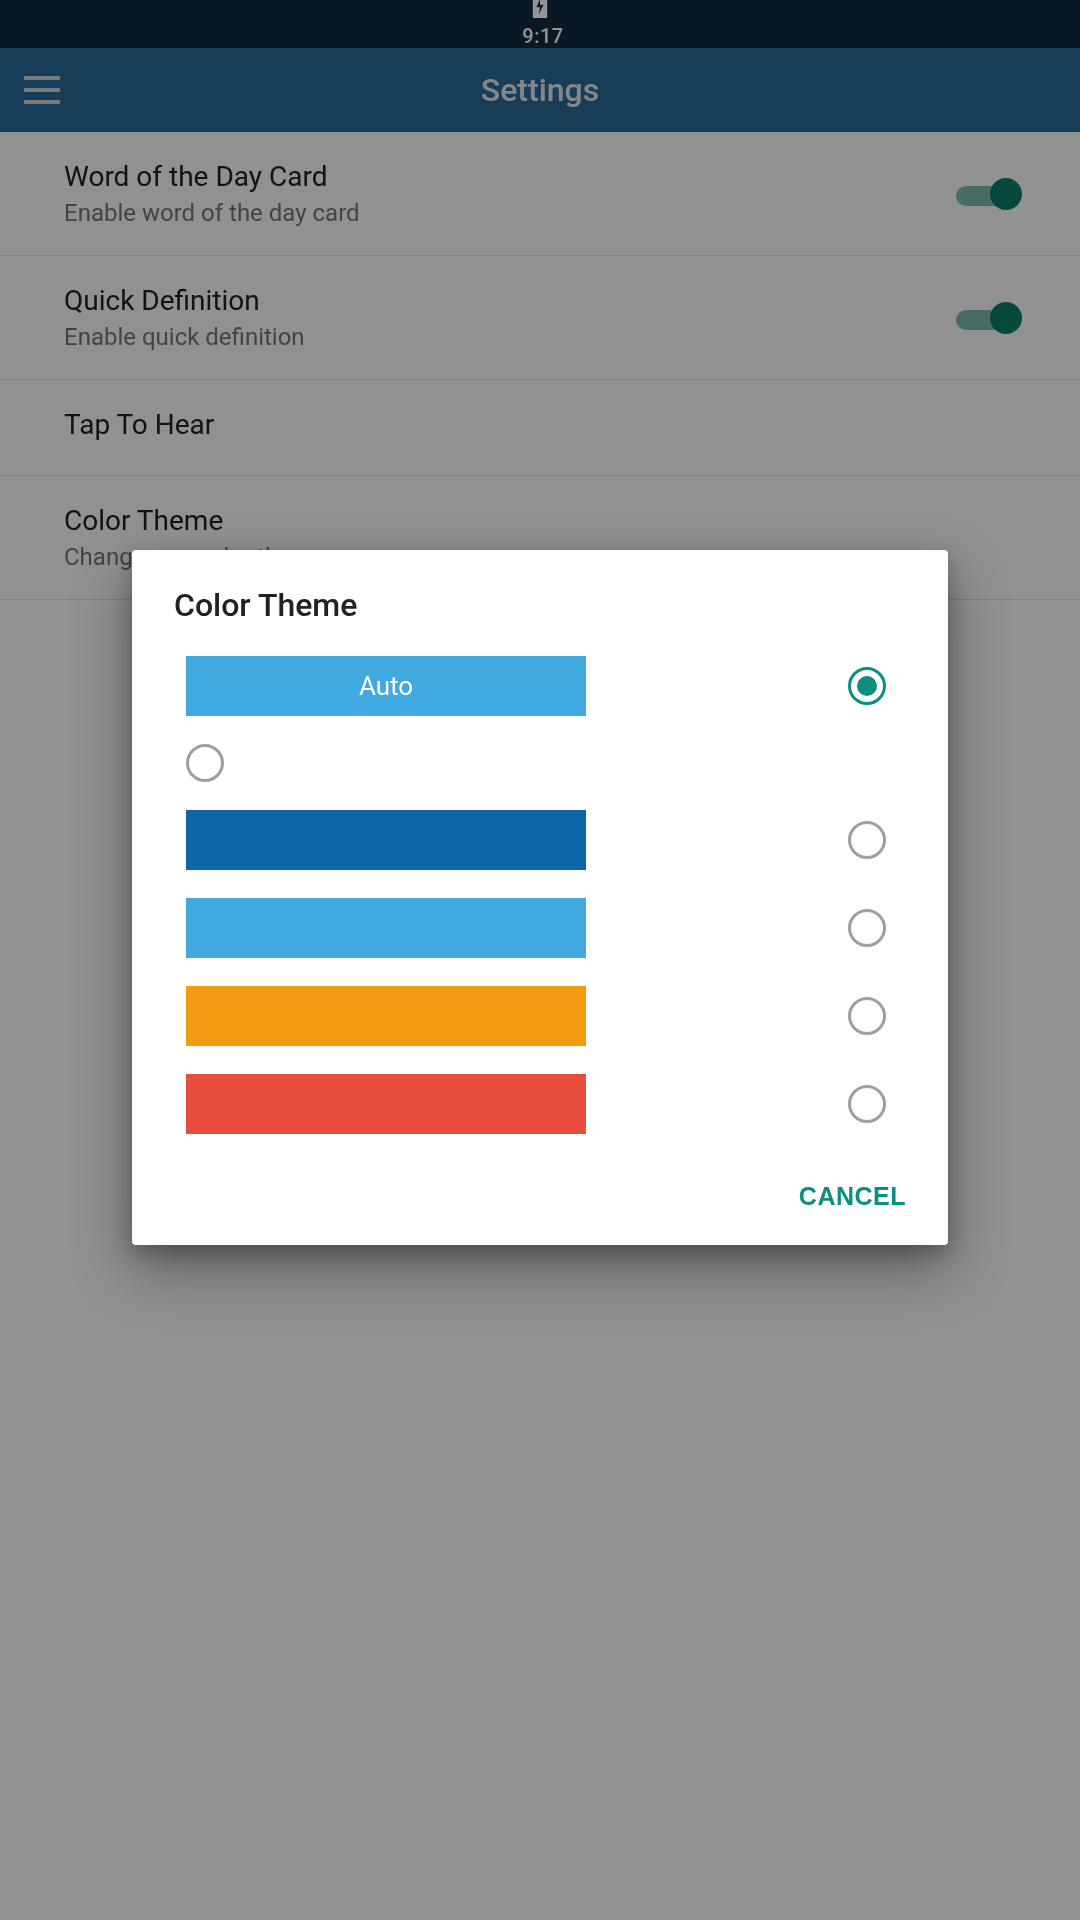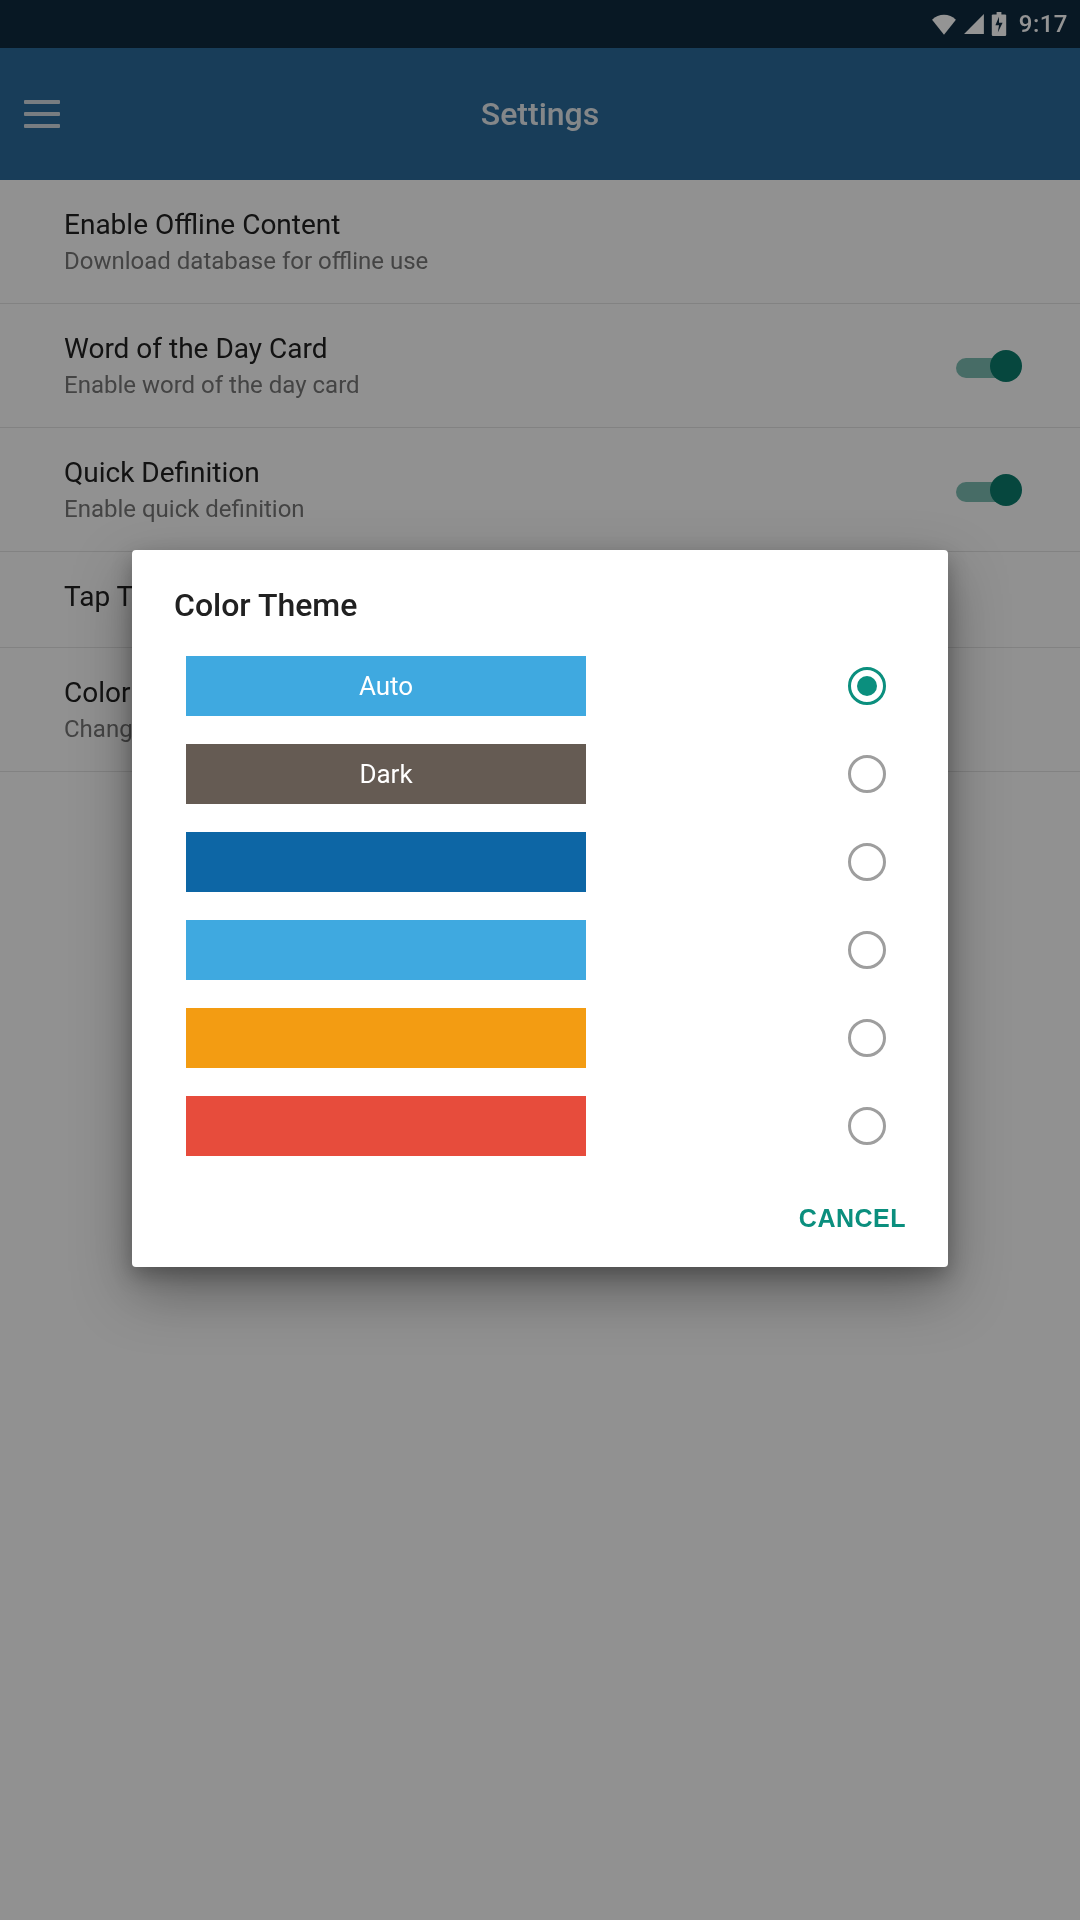--- a/index.html
+++ b/index.html
@@ -2,28 +2,28 @@
 <html><head>
 <meta charset="utf-8">
 <style>
   * { box-sizing: border-box; margin: 0; padding: 0; }
   html, body { width: 1080px; height: 1920px; overflow: hidden; font-family: Roboto, "Helvetica Neue", Arial, sans-serif; }
   body { background: #fafafa; position: relative; }
 
   
   .status-bar {
     height: 48px; background: #0f2a3f; display: flex; justify-content: flex-end;
-    align-items: center; padding: 0 12px; color: #fff; font-size: 24px; gap: 6px;
+    align-items: center; padding: 0 12px; color: #fff; font-size: 20px; gap: 6px; flex-direction: column;
   }
   .status-bar .time { font-weight: 500; letter-spacing: 0.5px; margin-left: 6px; }
   .status-icon { display: inline-flex; align-items: center; }
 
   
   .app-bar {
-    height: 132px; background: #2a6a9a; display: flex; align-items: center;
+    height: 84px; background: #2a6a9a; display: flex; align-items: center;
     padding: 0 24px; color: #e0e6ea;
   }
   .hamburger { width: 36px; height: 28px; display: flex; flex-direction: column;
     justify-content: space-between; }
   .hamburger span { display: block; height: 4px; background: #cfd8de; border-radius: 1px; }
   .app-title { flex: 1; text-align: center; font-size: 32px; font-weight: 500;
     color: #e3e9ed; margin-right: 36px; }
 
   
   .settings-list { background: #fafafa; }
@@ -96,26 +96,20 @@
     <span></span>
       <span></span>
       <span></span>
   </div>
   <div class="app-title">Settings</div>
 </div>
 
 <div class="settings-list" id="settings-list">
     <div class="setting-item">
       <div class="setting-text">
-        <div class="setting-title">Enable Offline Content</div>
-        <div class="setting-sub">Download database for offline use</div>
-      </div>
-    </div>
-    <div class="setting-item">
-      <div class="setting-text">
         <div class="setting-title">Word of the Day Card</div>
         <div class="setting-sub">Enable word of the day card</div>
       </div>
       <div class="switch">
         <div class="switch-track"></div>
         <div class="switch-thumb"></div>
       </div>
     </div>
     <div class="setting-item">
       <div class="setting-text">
@@ -142,21 +136,20 @@
 
 <div class="scrim"></div>
 <div class="dialog">
   <div class="dialog-title">Color Theme</div>
   <div class="dialog-options" id="dialog-options">
       <div class="dialog-option">
         <div class="swatch" style="background: rgb(63, 169, 224); color: rgb(255, 255, 255);">Auto</div>
         <div class="radio selected"></div>
       </div>
       <div class="dialog-option">
-        <div class="swatch" style="background: rgb(101, 91, 83); color: rgb(255, 255, 255);">Dark</div>
         <div class="radio"></div>
       </div>
       <div class="dialog-option">
         <div class="swatch" style="background: rgb(13, 102, 165); color: rgb(255, 255, 255);"></div>
         <div class="radio"></div>
       </div>
       <div class="dialog-option">
         <div class="swatch" style="background: rgb(63, 169, 224); color: rgb(255, 255, 255);"></div>
         <div class="radio"></div>
       </div>

